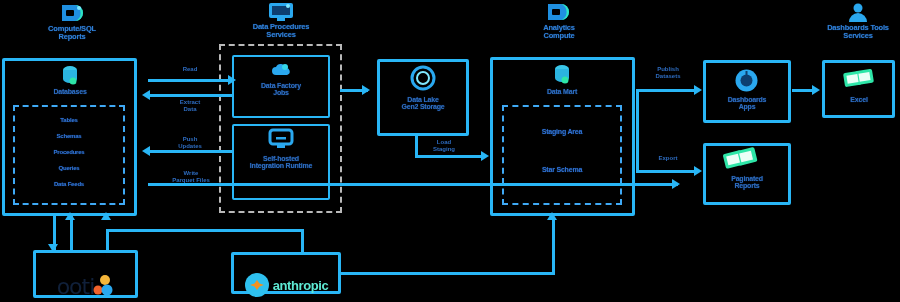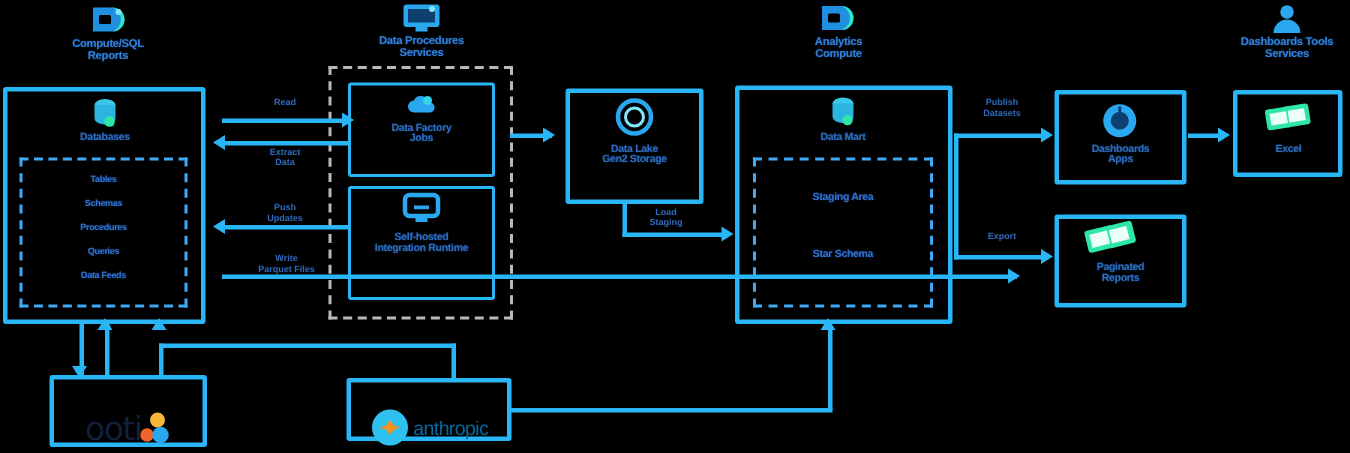--- a/index.html
+++ b/index.html
@@ -56,21 +56,21 @@
   
   .logo-ooti{
     position:absolute;display:flex;align-items:center;justify-content:center;
     width:100%;height:100%;margin-top:12px;
   }
   .ooti-word{
     font-size:22px;font-weight:400;color:#10203a;letter-spacing:-1px;
     font-family:"DejaVu Sans",sans-serif;
   }
   .anthro-word{
-    font-size:13px;font-weight:400;color:#0369a1;letter-spacing:-.4px;
+    font-size:13px;font-weight:700;color:#5eead4;letter-spacing:-.4px;
   }
 </style>
 </head>
 <body>
 
 <div class="stage">
 
   <div class="ico" style="left:58px;top:2px;">
     <svg width="28" height="22" viewBox="0 0 28 22">
       <path d="M4 3 h13 a7 7 0 0 1 0 16 H4 Z" fill="#1f8fe0"></path>

